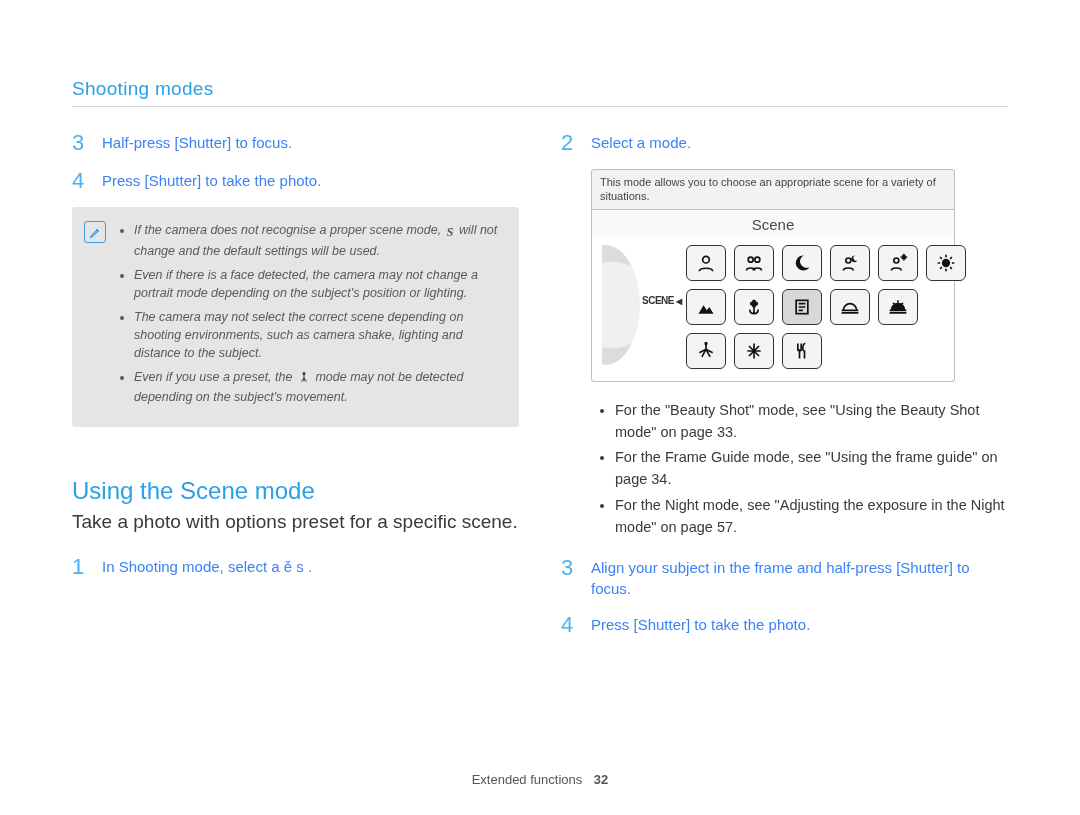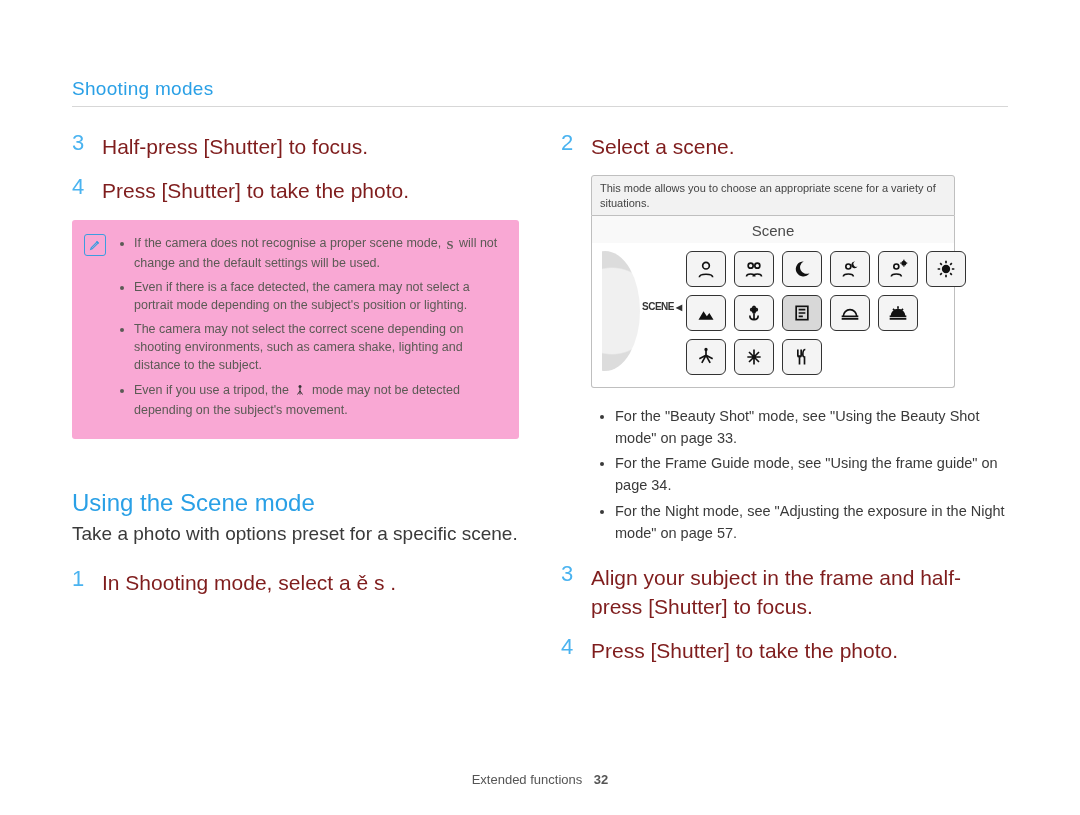--- a/index.html
+++ b/index.html
@@ -4,22 +4,22 @@
 <style>
   * { box-sizing: border-box; margin: 0; padding: 0; }
   html, body { width: 1080px; height: 815px; background: #ffffff; font-family: Arial, Helvetica, sans-serif; color: #2b2b2b; }
   .page { width: 1080px; height: 815px; position: relative; padding: 78px 72px 0 72px; }
   .header-title { color: #2aa0e6; font-size: 19px; font-weight: 400; letter-spacing: 0.3px; }
   .header-rule { border: none; border-top: 1px solid #d7d7d7; margin-top: 6px; }
   .columns { display: flex; gap: 42px; margin-top: 24px; }
   .col { width: 462px; }
   .step { display: flex; align-items: flex-start; gap: 12px; margin-bottom: 14px; }
   .step-num { color: #4ab3f0; font-size: 22px; font-weight: 400; line-height: 1.1; width: 18px; flex-shrink: 0; }
-  .step-text { font-size: 21px; line-height: 1.35; color: #7f1d1d; padding-top: 2px; }
-  .notebox { background: #f9a8d4; border-radius: 3px; padding: 14px 16px 14px 48px; position: relative; margin-top: 10px; margin-bottom: 28px; }
+  .step-text { font-size: 15px; line-height: 1.35; color: #3b82f6; padding-top: 2px; }
+  .notebox { background: #e5e5e5; border-radius: 3px; padding: 14px 16px 14px 48px; position: relative; margin-top: 10px; margin-bottom: 28px; font-style: italic; }
   .note-icon { position: absolute; left: 12px; top: 14px; width: 22px; height: 22px; border: 1.5px solid #3b9de0; border-radius: 3px; display: flex; align-items: center; justify-content: center; }
   .note-icon svg { width: 13px; height: 13px; }
   .note-list { list-style: disc; padding-left: 14px; font-size: 12.5px; line-height: 1.45; color: #5b5a55; }
   .note-list li { margin-bottom: 6px; }
   .inline-glyph { display: inline-block; vertical-align: -2px; margin: 0 2px; }
   .section-title { color: #2aa0e6; font-size: 24px; font-weight: 400; margin-top: 50px; }
   .section-sub { font-size: 19px; color: #3a3a3a; margin-top: 6px; }
   .right-col .step:first-child { margin-top: 0; }
   .scene-panel { margin: 6px 12px 18px 30px; width: 364px; }
   .scene-tip { border: 1px solid #bfbfbf; border-radius: 3px 3px 0 0; background: #f2f2f2; font-size: 11px; line-height: 1.3; color: #444; padding: 5px 8px; }
@@ -65,24 +65,24 @@
             <path d="M3 21l3-1 11-11-2-2L4 18l-1 3z"></path>
               <path d="M14 6l4 4"></path>
           </svg>
         </div>
         <ul class="note-list">
           <li>
             <span>If the camera does not recognise a proper scene mode, </span>
             <span class="inline-glyph" style="font-family:serif; font-weight:bold;">S</span>
             <span> will not change and the default settings will be used.</span>
           </li>
-          <li>Even if there is a face detected, the camera may not select a portrait mode depending on the subject's position or lighting.</li>
+          <li>Even if there is a face detected, the camera may not change a portrait mode depending on the subject's position or lighting.</li>
           <li>The camera may not select the correct scene depending on shooting environments, such as camera shake, lighting and distance to the subject.</li>
           <li>
-            <span>Even if you use a tripod, the </span>
+            <span>Even if you use a preset, the </span>
             <span class="inline-glyph">
               <svg width="12" height="12" viewBox="0 0 24 24">
                   <circle cx="12" cy="5" r="3" fill="#333"></circle>
                   <path d="M12 8v6M12 14l-5 7M12 14l5 7M12 14v7" stroke="#333" stroke-width="2" fill="none"></path>
                 </svg>
             </span>
             <span> mode may not be detected depending on the subject's movement.</span>
           </li>
         </ul>
       </div>
@@ -94,21 +94,21 @@
         <div class="step-num">1</div>
         <div class="step-text">In Shooting mode, select a  ě  s  .</div>
       </div>
 
     </div>
 
     <div class="col right-col">
 
       <div class="step">
         <div class="step-num">2</div>
-        <div class="step-text">Select a scene.</div>
+        <div class="step-text">Select a mode.</div>
       </div>
 
       <div class="scene-panel">
         <div class="scene-tip">This mode allows you to choose an appropriate scene for a variety of situations.</div>
         <div class="scene-title">Scene</div>
         <div class="scene-body">
           <div class="scene-dial"></div>
           <div class="scene-label">SCENE</div>
           <div class="icon-grid">
             <div class="icon-cell">

